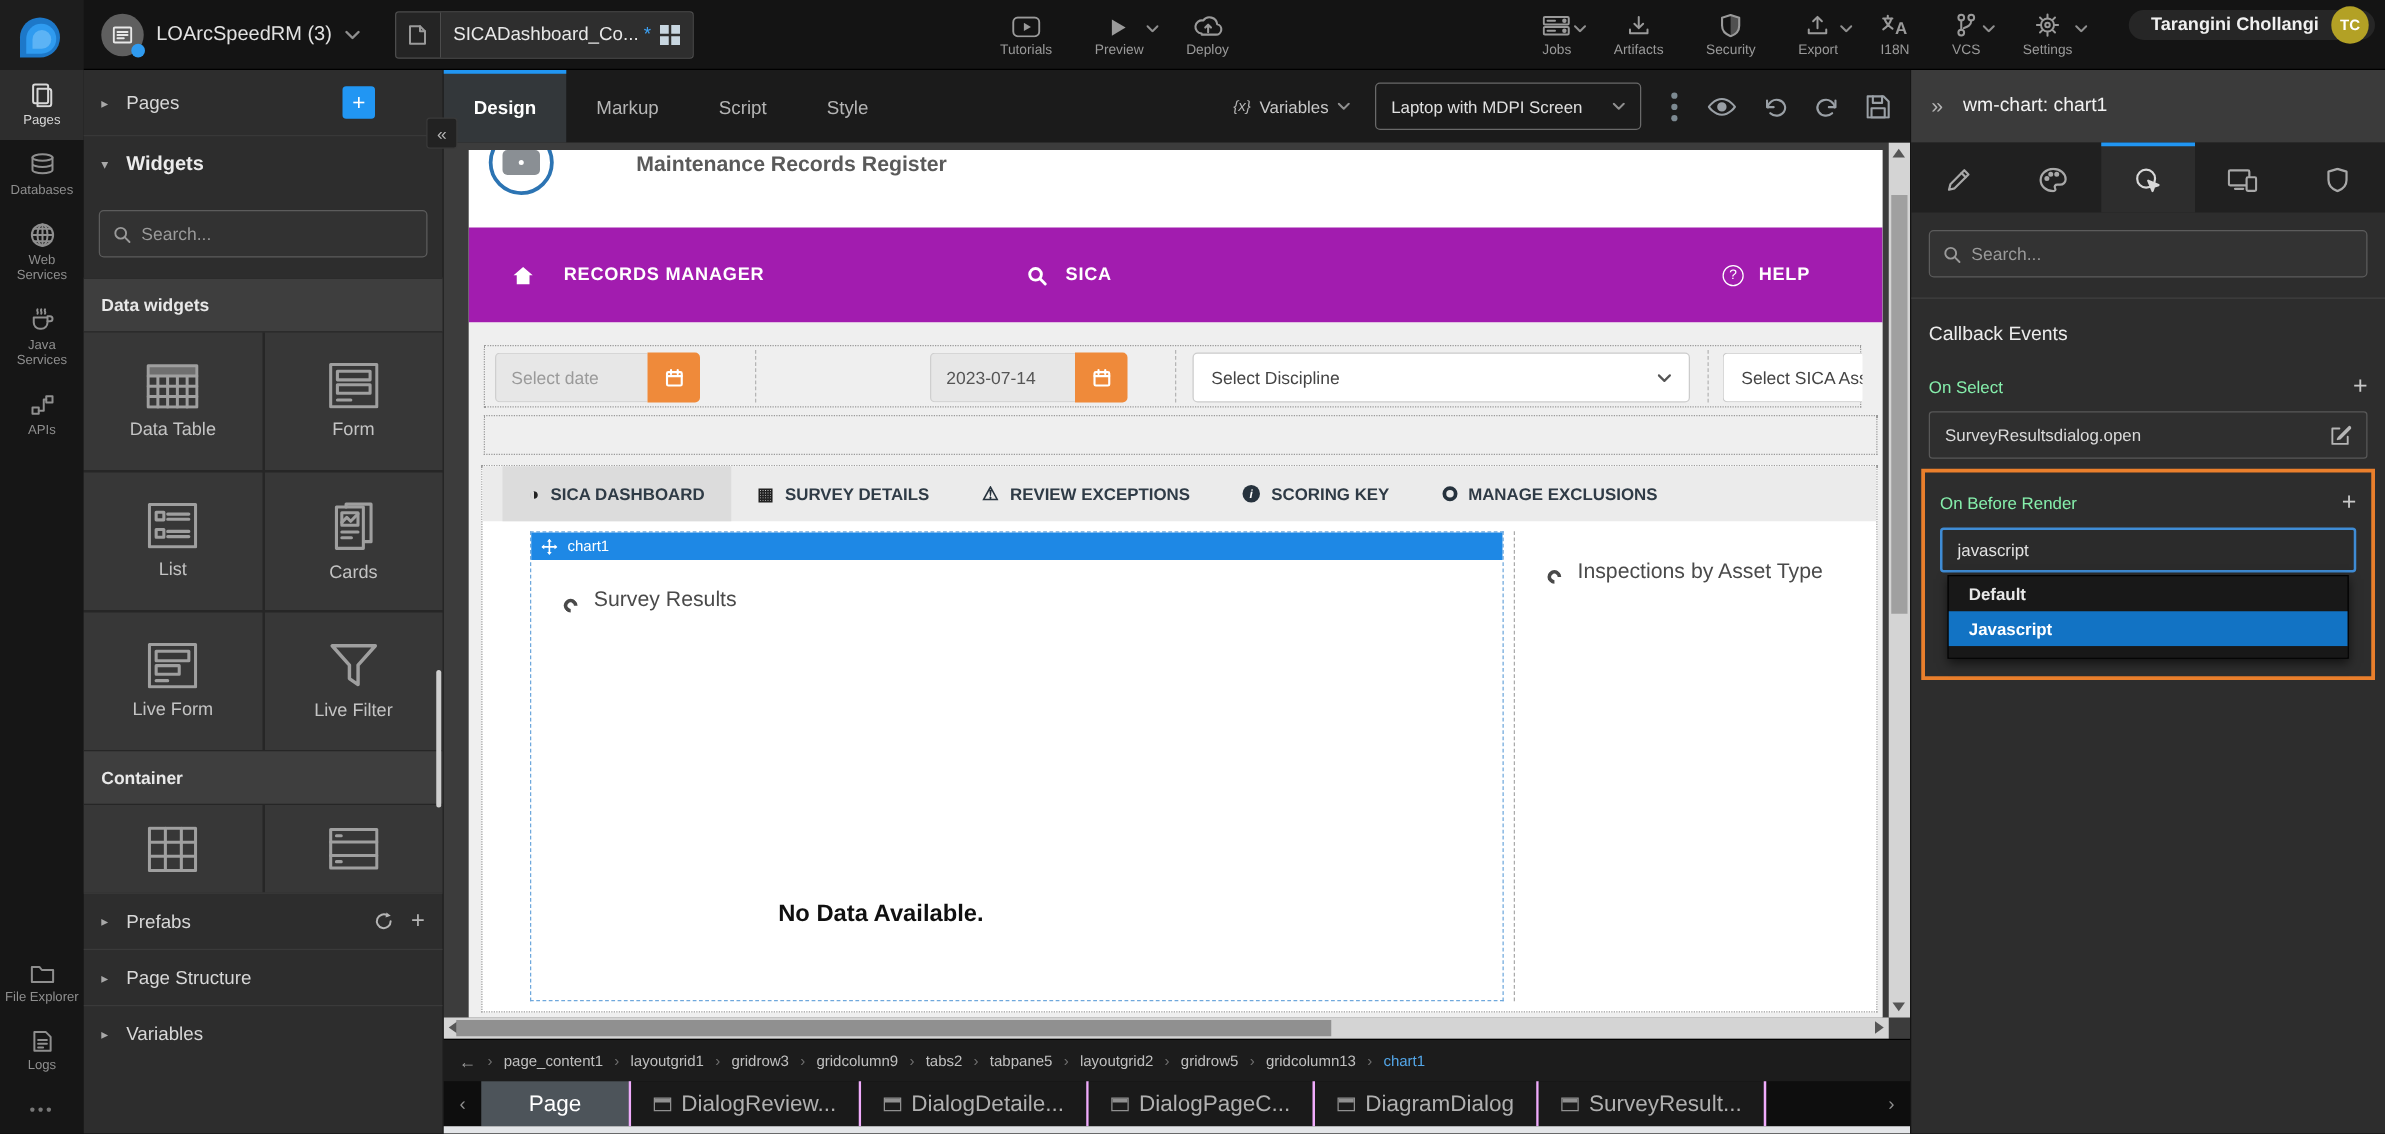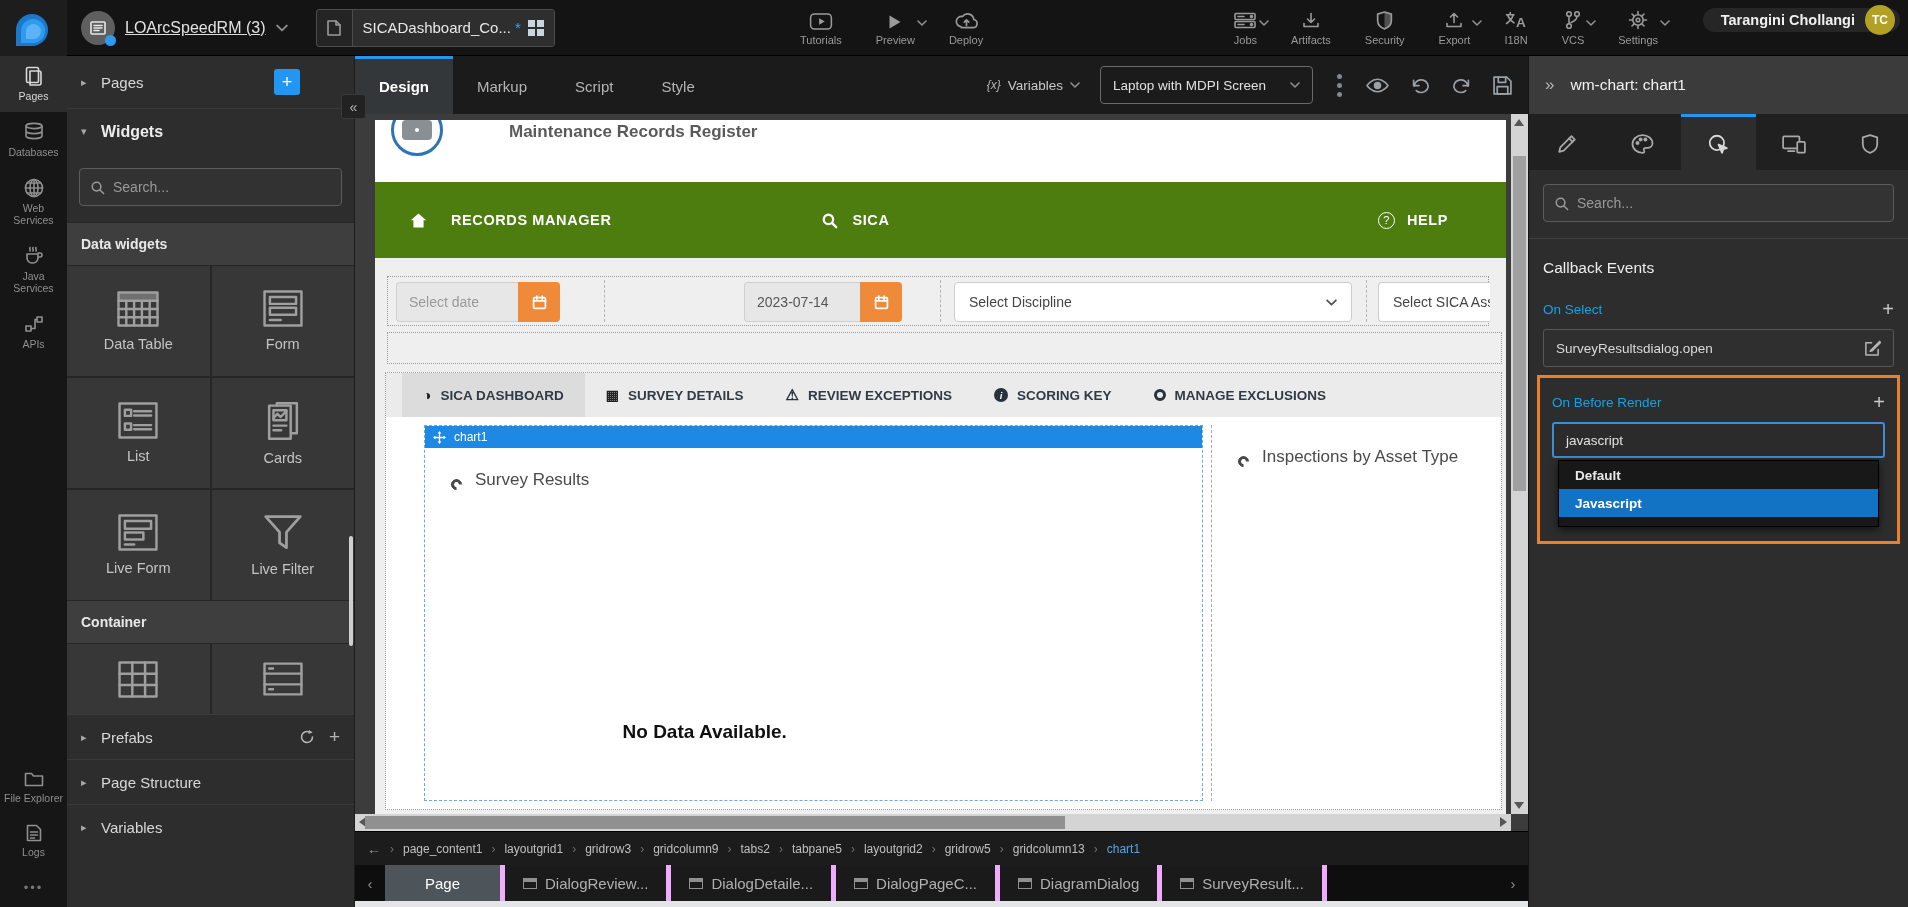--- a/index.html
+++ b/index.html
@@ -8,21 +8,21 @@
   svg.ic{stroke:currentColor;fill:none;stroke-width:1.6;stroke-linecap:round;stroke-linejoin:round;display:block;}
 
   
   .topbar{height:56px;background:#141414;display:flex;align-items:center;position:relative;border-bottom:1px solid #000;}
   .logo-tile{width:67px;height:56px;background:#1d1d1d;display:flex;align-items:center;justify-content:center;flex:0 0 auto;}
   .wave{position:relative;width:36px;height:36px;}
   .wave i{position:absolute;border-radius:50% 50% 50% 0;background:#2f9bf0;}
   .wave i:nth-child(1){left:0;top:4px;width:32px;height:32px;background:#1d78c9;}
   .wave i:nth-child(2){left:5px;top:9px;width:24px;height:24px;background:#2f9bf0;}
   .wave i:nth-child(3){left:10px;top:14px;width:15px;height:15px;background:#5cb3f5;}
-  .proj{display:flex;align-items:center;margin-left:14px;gap:10px;text-decoration:underline;}
+  .proj{display:flex;align-items:center;margin-left:14px;gap:10px;}
   .proj-av{width:34px;height:34px;border-radius:50%;background:#5f5f5f;position:relative;display:flex;align-items:center;justify-content:center;color:#e8e8e8;}
   .proj-av .db{position:absolute;right:-1px;bottom:-1px;width:11px;height:11px;border-radius:50%;background:#2f9bf0;}
   .proj-name{font-size:16px;color:#e2e2e2;}
   .chevron{color:#8f8f8f;}
   .pagetab{margin-left:28px;height:38px;border:1px solid #4c4c4c;border-radius:3px;display:flex;align-items:center;background:#242424;}
   .pagetab .fcell{width:36px;height:100%;display:flex;align-items:center;justify-content:center;border-right:1px solid #4c4c4c;color:#9a9a9a;}
   .pagetab .lab{display:flex;align-items:center;gap:7px;padding:0 10px;background:#2e2e2e;height:100%;border-radius:0 3px 3px 0;}
   .pagetab .t{font-size:15px;color:#e8e8e8;}
   .pagetab .dirty{color:#3da2f5;font-size:15px;margin-left:-3px;}
   .gridglyph{display:grid;grid-template-columns:7px 7px;grid-template-rows:7px 7px;gap:2px;}
@@ -84,21 +84,21 @@
   .ct-icons .cti{cursor:pointer;}
 
   
   .viewport{position:relative;height:717px;background:#3c3c3c;flex:0 0 auto;overflow:hidden;}
   .page{position:absolute;left:20px;top:6px;width:1131px;height:694px;background:#fff;overflow:hidden;}
   .apphdr{position:relative;height:62px;background:#fff;}
   .applogo{position:absolute;left:16px;top:-16px;width:52px;height:52px;border-radius:50%;border:3px solid #2c74b3;display:flex;align-items:center;justify-content:center;background:#fff;}
   .applogo .dev{width:30px;height:20px;border-radius:4px;background:#8a8f94;position:relative;}
   .applogo .dev:after{content:'';position:absolute;left:13px;top:8px;width:4px;height:4px;border-radius:50%;background:#fff;}
   .apptitle{position:absolute;left:134px;top:2px;font-size:17px;font-weight:600;color:#5a5a5a;}
-  .navbar{position:absolute;left:0;right:0;top:62px;height:76px;background:#4d7c0f;display:flex;align-items:center;color:#fff;}
+  .navbar{position:absolute;left:0;right:0;top:62px;height:76px;background:#a21caf;display:flex;align-items:center;color:#fff;}
   .nv-home{margin-left:35px;}
   .nv-item{font-size:14.5px;font-weight:bold;letter-spacing:.6px;margin-left:24px;cursor:pointer;}
   .nv-search{margin-left:210px;}
   .nv-right{margin-left:auto;margin-right:58px;display:flex;align-items:center;gap:12px;cursor:pointer;}
   .qmark{width:17px;height:17px;border:1.5px solid #fff;border-radius:50%;font-size:11px;display:flex;align-items:center;justify-content:center;}
   .appbody{position:absolute;left:0;right:0;top:138px;bottom:0;background:#efefef;}
   .row-filters{position:absolute;left:12px;right:17px;top:18px;height:50px;border:1px dotted #9a9a9a;background:#efefef;}
   .fsep{position:absolute;top:3px;bottom:3px;width:0;border-left:1px dashed #b5b5b5;}
   .finput{position:absolute;top:5px;height:40px;display:flex;}
   .gin{background:#e7e7e7;border:1px solid #cfcfcf;border-right:none;border-radius:4px 0 0 4px;display:flex;align-items:center;padding:0 12px;font-size:14px;color:#9a9a9a;}
@@ -137,39 +137,39 @@
   
   .crumbbar{height:34px;background:#1c1c1c;display:flex;align-items:center;gap:9px;padding:0 12px;flex:0 0 auto;font-size:12px;border-top:1px solid #000;}
   .cr-arrow{color:#9a9a9a;font-size:14px;cursor:pointer;}
   .cr-sep{color:#6f6f6f;}
   .crumb{color:#c0c0c0;cursor:pointer;white-space:nowrap;}
   .crumb.active{color:#53a6e8;}
 
   
   .btabs{height:36px;background:#0e0e0e;display:flex;align-items:stretch;flex:0 0 auto;}
   .bt-nav{width:30px;display:flex;align-items:center;justify-content:center;color:#8f8f8f;font-size:15px;cursor:pointer;}
-  .btab{display:flex;align-items:center;gap:8px;padding:4px 18px;font-size:15px;color:#b0b0b0;background:#1a1a1a;border-right:5px solid #f0abfc;cursor:pointer;white-space:nowrap;}
+  .btab{display:flex;align-items:center;gap:8px;padding:4px 18px;font-size:18px;color:#b0b0b0;background:#1a1a1a;border-right:2px solid #f0abfc;cursor:pointer;white-space:nowrap;}
   .btab.active{background:#4d545a;color:#fff;min-width:120px;justify-content:center;}
   .winic{width:14px;height:11px;border:1px solid #8f8f8f;position:relative;}
   .winic:after{content:'';position:absolute;left:0;right:0;top:0;height:3px;background:#8f8f8f;}
   .bstrip{height:6px;background:#e3e5e8;flex:0 0 auto;}
 
   
   .rcol{width:380px;flex:0 0 auto;background:#2d2d2d;display:flex;flex-direction:column;border-left:1px solid #141414;}
   .rhdr{height:58px;background:#3b3b3b;display:flex;align-items:center;padding:0 16px;gap:16px;flex:0 0 auto;}
   .rhdr .rr{color:#b5b5b5;font-size:17px;cursor:pointer;}
   .rhdr .rt{font-size:15.5px;color:#f2f2f2;}
   .rtabs{height:56px;background:#202020;display:flex;flex:0 0 auto;}
   .rtab{flex:1;display:flex;align-items:center;justify-content:center;color:#a8a8a8;border-top:3px solid transparent;cursor:pointer;}
   .rtab.active{background:#2d2d2d;border-top:3px solid #2196f3;color:#d8d8d8;}
   .rbody{padding:14px 14px 0;flex:1;display:flex;flex-direction:column;}
   .rdivider{height:1px;background:#404040;margin:16px -14px 0;}
   .rsec-title{font-size:15.5px;color:#ececec;margin-top:20px;}
   .rrow{display:flex;align-items:center;margin-top:22px;}
-  .rlabel{font-size:13.5px;color:#0ea5e9;}
+  .rlabel{font-size:13.5px;color:#86efac;}
   .rplus{margin-left:auto;color:#c8c8c8;font-size:20px;font-weight:300;cursor:pointer;line-height:1;}
   .rvalbox{margin-top:10px;height:38px;border:1px solid #585858;border-radius:3px;background:#2f2f2f;display:flex;align-items:center;padding:0 12px;gap:8px;}
   .rvalbox .v{font-size:13.5px;color:#dadada;}
   .rvalbox .edit{margin-left:auto;color:#b5b5b5;cursor:pointer;}
   .orangebox{margin:8px -6px 0;border:3px solid #ea7f2c;padding:10px 12px 14px;}
   .jsinput{margin-top:10px;height:36px;border:2px solid #3f8cd5;border-radius:3px;background:#2b2b2b;display:flex;align-items:center;padding:0 12px;font-size:13.5px;color:#e2e2e2;}
   .ddmenu{margin:2px 6px 0;background:#181818;border:1px solid #000;box-shadow:0 3px 8px rgba(0,0,0,.6);}
   .ddopt{height:28px;display:flex;align-items:center;padding:0 16px;font-size:13.5px;font-weight:bold;color:#e8e8e8;cursor:pointer;}
   .ddopt.sel{background:#1273c4;color:#fff;}
   .ddcut{height:9px;background:#181818;overflow:hidden;}

